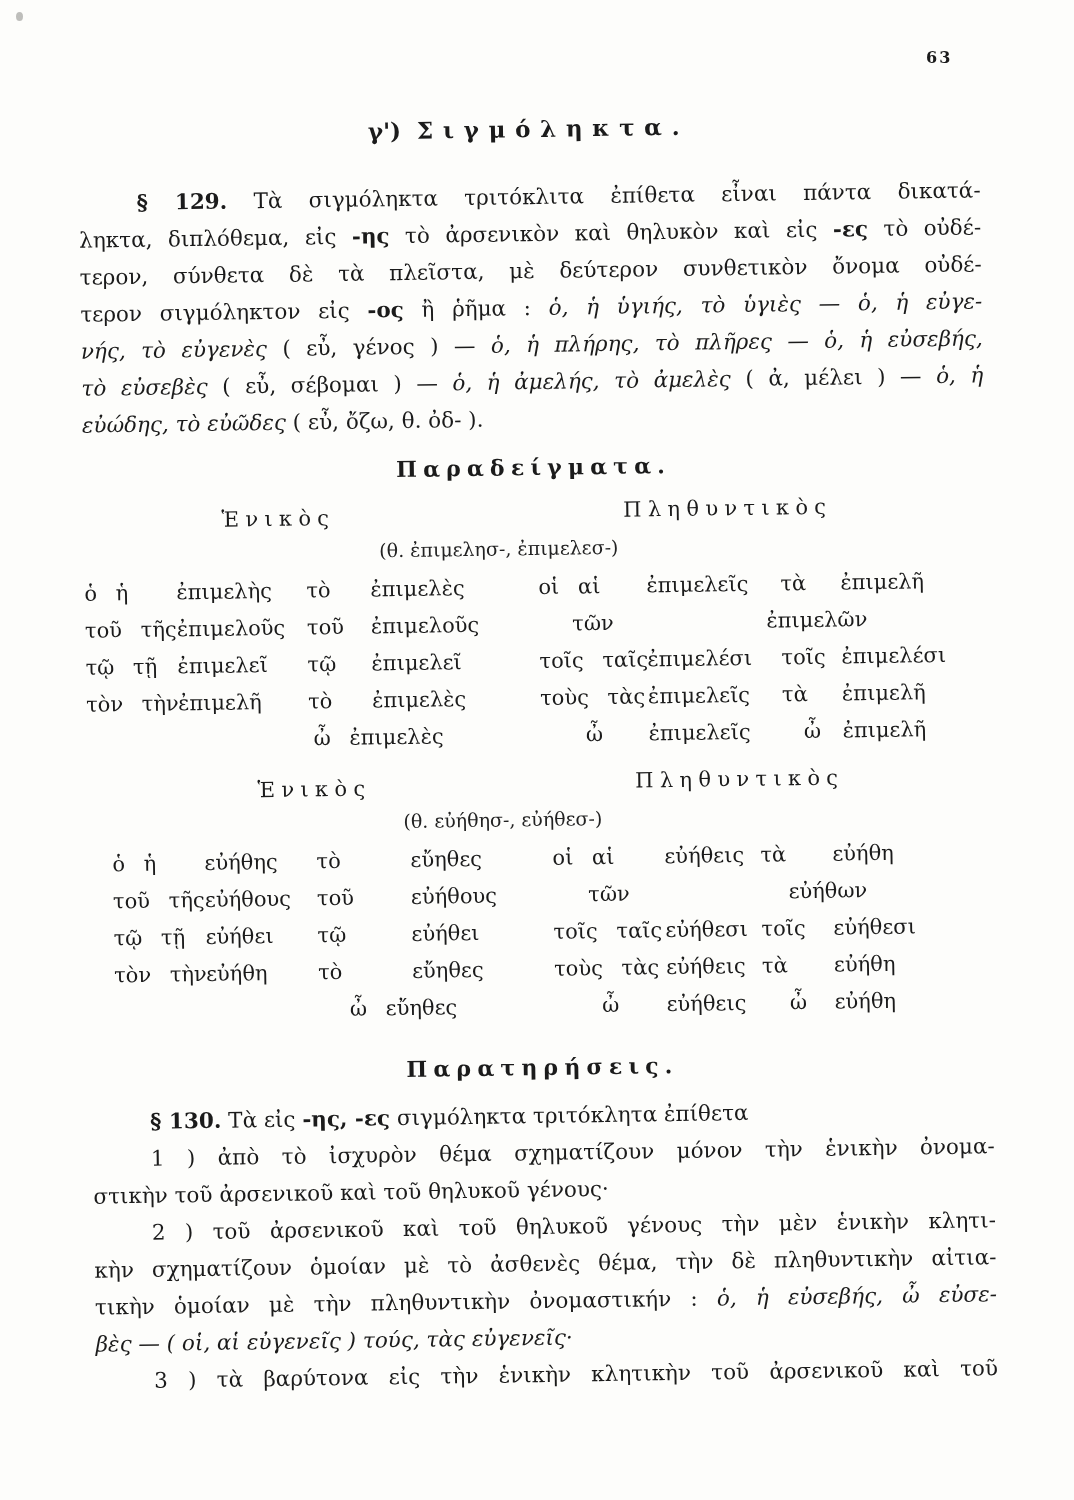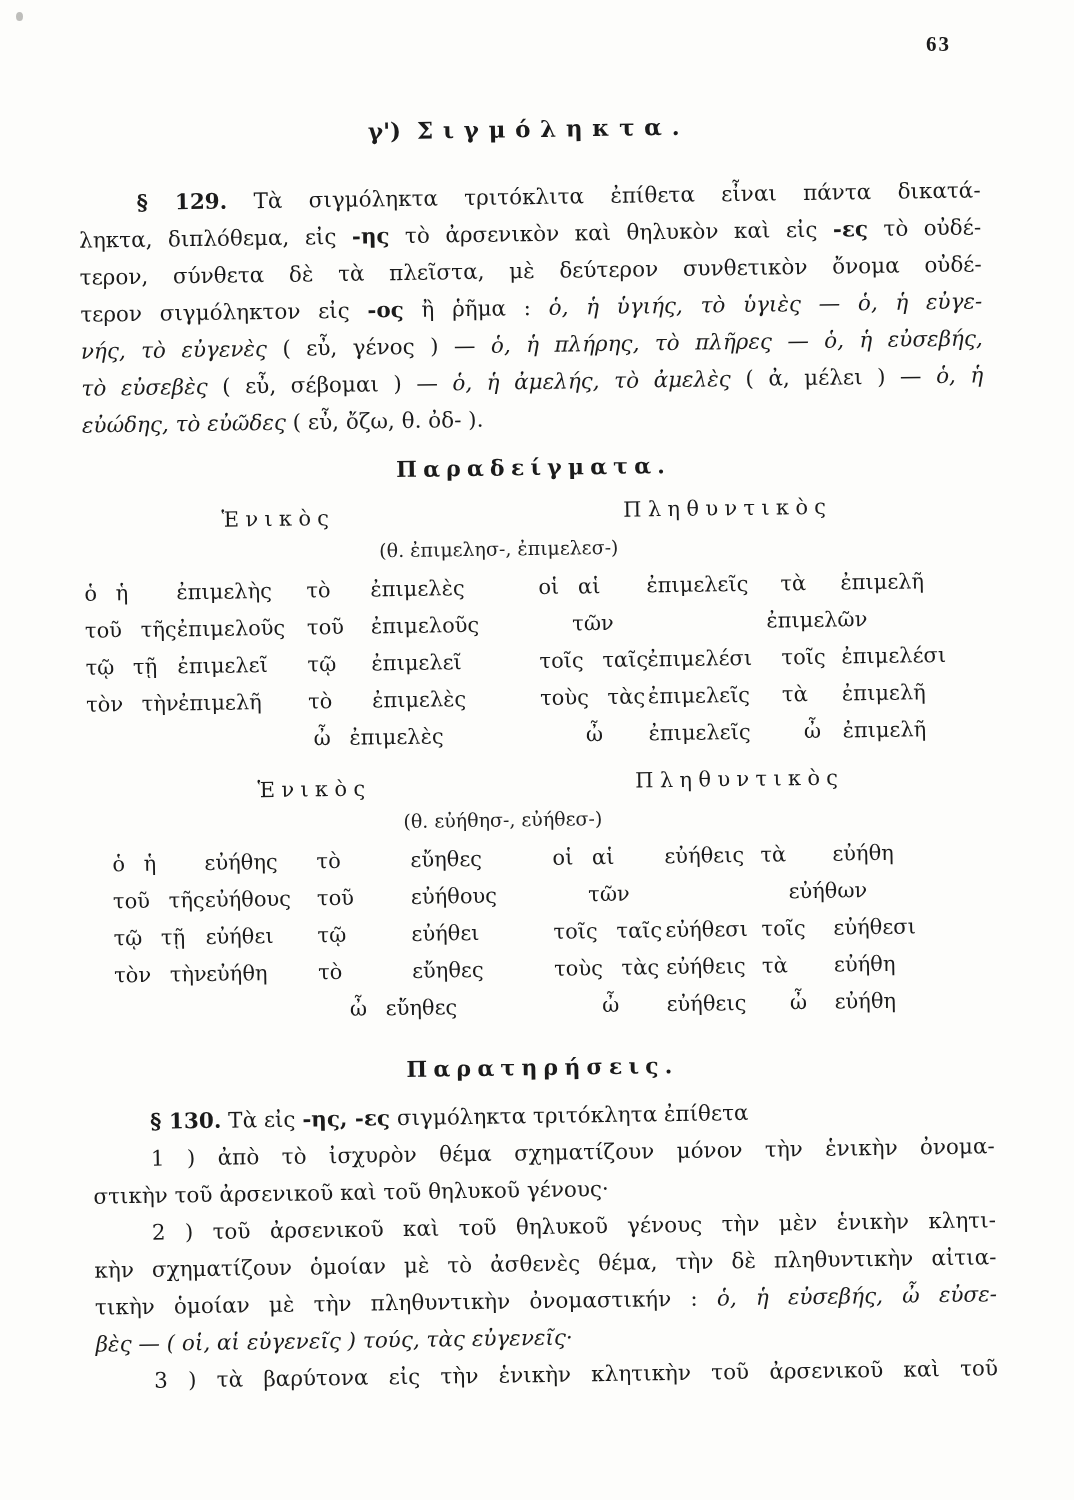--- a/index.html
+++ b/index.html
@@ -2,21 +2,21 @@
 <html><head>
 <meta charset="utf-8">
 <style>
   html,body{margin:0;padding:0;background:#ffffff;}
   .page{
     position:relative;width:1074px;height:1500px;margin:0 auto;
     background:#fdfdfb;overflow:hidden;
     font-family:"DejaVu Serif", serif;color:#1b1b1b;
   }
   .speck{position:absolute;left:16px;top:12px;width:7px;height:9px;background:#8a8a86;border-radius:50%;opacity:.55;}
-  .pagenum{position:absolute;top:32px;left:926px;font-size:21px;font-weight:700;letter-spacing:2px;font-family:Liberation Serif, serif;}
+  .pagenum{position:absolute;top:48px;left:926px;font-size:16px;font-weight:700;letter-spacing:2px;}
   .content{position:absolute;left:86px;top:0;width:902px;transform:rotate(-0.85deg);transform-origin:50% 50%;}
 
   .title{margin:112px 0 0;text-align:center;font-size:23px;font-weight:700;height:34px;line-height:34px;white-space:nowrap;}
   .title .pfx{letter-spacing:normal;margin-right:16px;}
   .title .word{letter-spacing:0.42em;}
 
   .para{display:block;}
   .p129{margin-top:32px;}
   .p130{margin-top:14px;}
   .ln{height:37px;line-height:37px;font-size:21.5px;overflow:visible;white-space:nowrap;}

